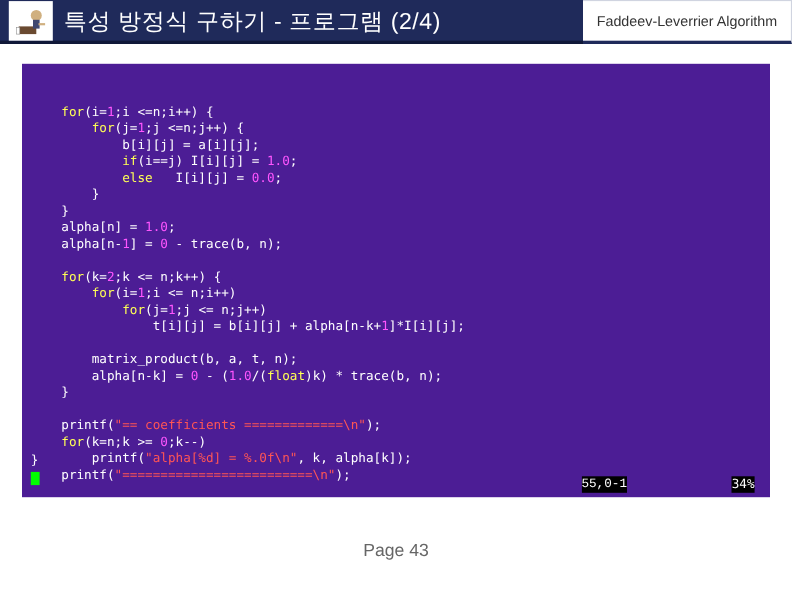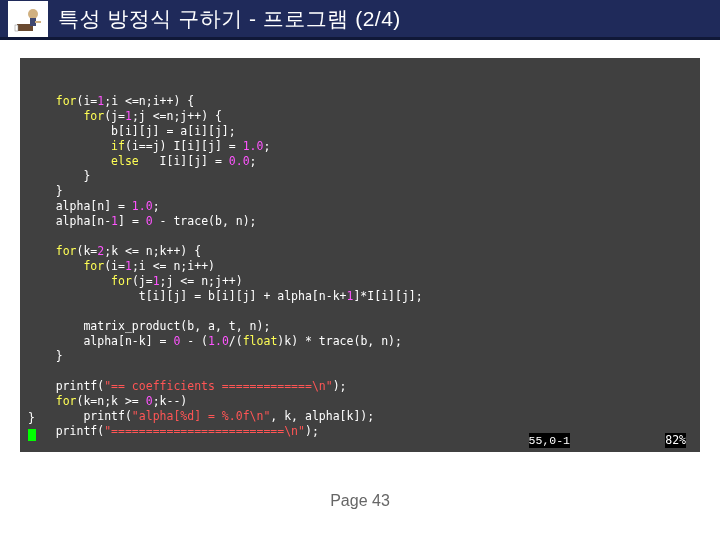--- a/index.html
+++ b/index.html
@@ -49,21 +49,21 @@
     justify-content: center;
     font-size: 13px;
     color: #333;
     height: 40px;
     border-top: 1px solid #d0d4e0;
     border-right: 1px solid #d0d4e0;
     border-bottom: 3px solid #1f2a5a;
   }
   .code-area {
     margin: 6px 20px 0 20px;
-    background: #404040;
+    background: #4c1d95;
     height: 394px;
     padding: 6px 8px;
     font-family: "Lucida Console", Consolas, monospace;
     font-size: 11.5px;
     line-height: 15px;
     color: #fff;
     position: relative;
     white-space: pre;
   }
   .kw { color: #ffff55; }
@@ -119,23 +119,24 @@
       <svg viewBox="0 0 30 30">
         <rect x="4" y="20" width="16" height="7" fill="#6a4a30"></rect>
         <circle cx="20" cy="10" r="5" fill="#d0b080"></circle>
         <rect x="17" y="14" width="6" height="8" fill="#404870"></rect>
         <rect x="22" y="17" width="6" height="2" fill="#d0b080"></rect>
         <rect x="2" y="21" width="3" height="6" fill="#fff" stroke="#888" stroke-width="0.5"></rect>
       </svg>
     </div>
     <div class="title">특성 방정식 구하기 - 프로그램 (2/4)</div>
   </div>
+  <div class="header-right">Faddeev-Leverrier Algorithm</div>
 </div>
 
 <div class="code-area">
   <div id="code-lines"><div><span>    </span><span class="kw">for</span><span>(i=</span><span class="num">1</span><span>;i &lt;=n;i++) {</span></div><div><span>        </span><span class="kw">for</span><span>(j=</span><span class="num">1</span><span>;j &lt;=n;j++) {</span></div><div><span>            b[i][j] = a[i][j];</span></div><div><span>            </span><span class="kw">if</span><span>(i==j) I[i][j] = </span><span class="num">1.0</span><span>;</span></div><div><span>            </span><span class="kw">else</span><span>   I[i][j] = </span><span class="num">0.0</span><span>;</span></div><div><span>        }</span></div><div><span>    }</span></div><div><span>    alpha[n] = </span><span class="num">1.0</span><span>;</span></div><div><span>    alpha[n-</span><span class="num">1</span><span>] = </span><span class="num">0</span><span> - trace(b, n);</span></div><div>&nbsp;</div><div><span>    </span><span class="kw">for</span><span>(k=</span><span class="num">2</span><span>;k &lt;= n;k++) {</span></div><div><span>        </span><span class="kw">for</span><span>(i=</span><span class="num">1</span><span>;i &lt;= n;i++)</span></div><div><span>            </span><span class="kw">for</span><span>(j=</span><span class="num">1</span><span>;j &lt;= n;j++)</span></div><div><span>                t[i][j] = b[i][j] + alpha[n-k+</span><span class="num">1</span><span>]*I[i][j];</span></div><div>&nbsp;</div><div><span>        matrix_product(b, a, t, n);</span></div><div><span>        alpha[n-k] = </span><span class="num">0</span><span> - (</span><span class="num">1.0</span><span>/(</span><span class="kw">float</span><span>)k) * trace(b, n);</span></div><div><span>    }</span></div><div>&nbsp;</div><div><span>    printf(</span><span class="str">"== coefficients =============\n"</span><span>);</span></div><div><span>    </span><span class="kw">for</span><span>(k=n;k &gt;= </span><span class="num">0</span><span>;k--)</span></div><div><span>        printf(</span><span class="str">"alpha[%d] = %.0f\n"</span><span>, k, alpha[k]);</span></div><div><span>    printf(</span><span class="str">"=========================\n"</span><span>);</span></div></div>
   <div class="brace-bot">}</div>
   <div class="cursor"></div>
   <div class="status-left">55,0-1</div>
-  <div class="status-right">82%</div>
+  <div class="status-right">34%</div>
 </div>
 
 <div class="footer">Page 43</div>
 
 </body></html>

